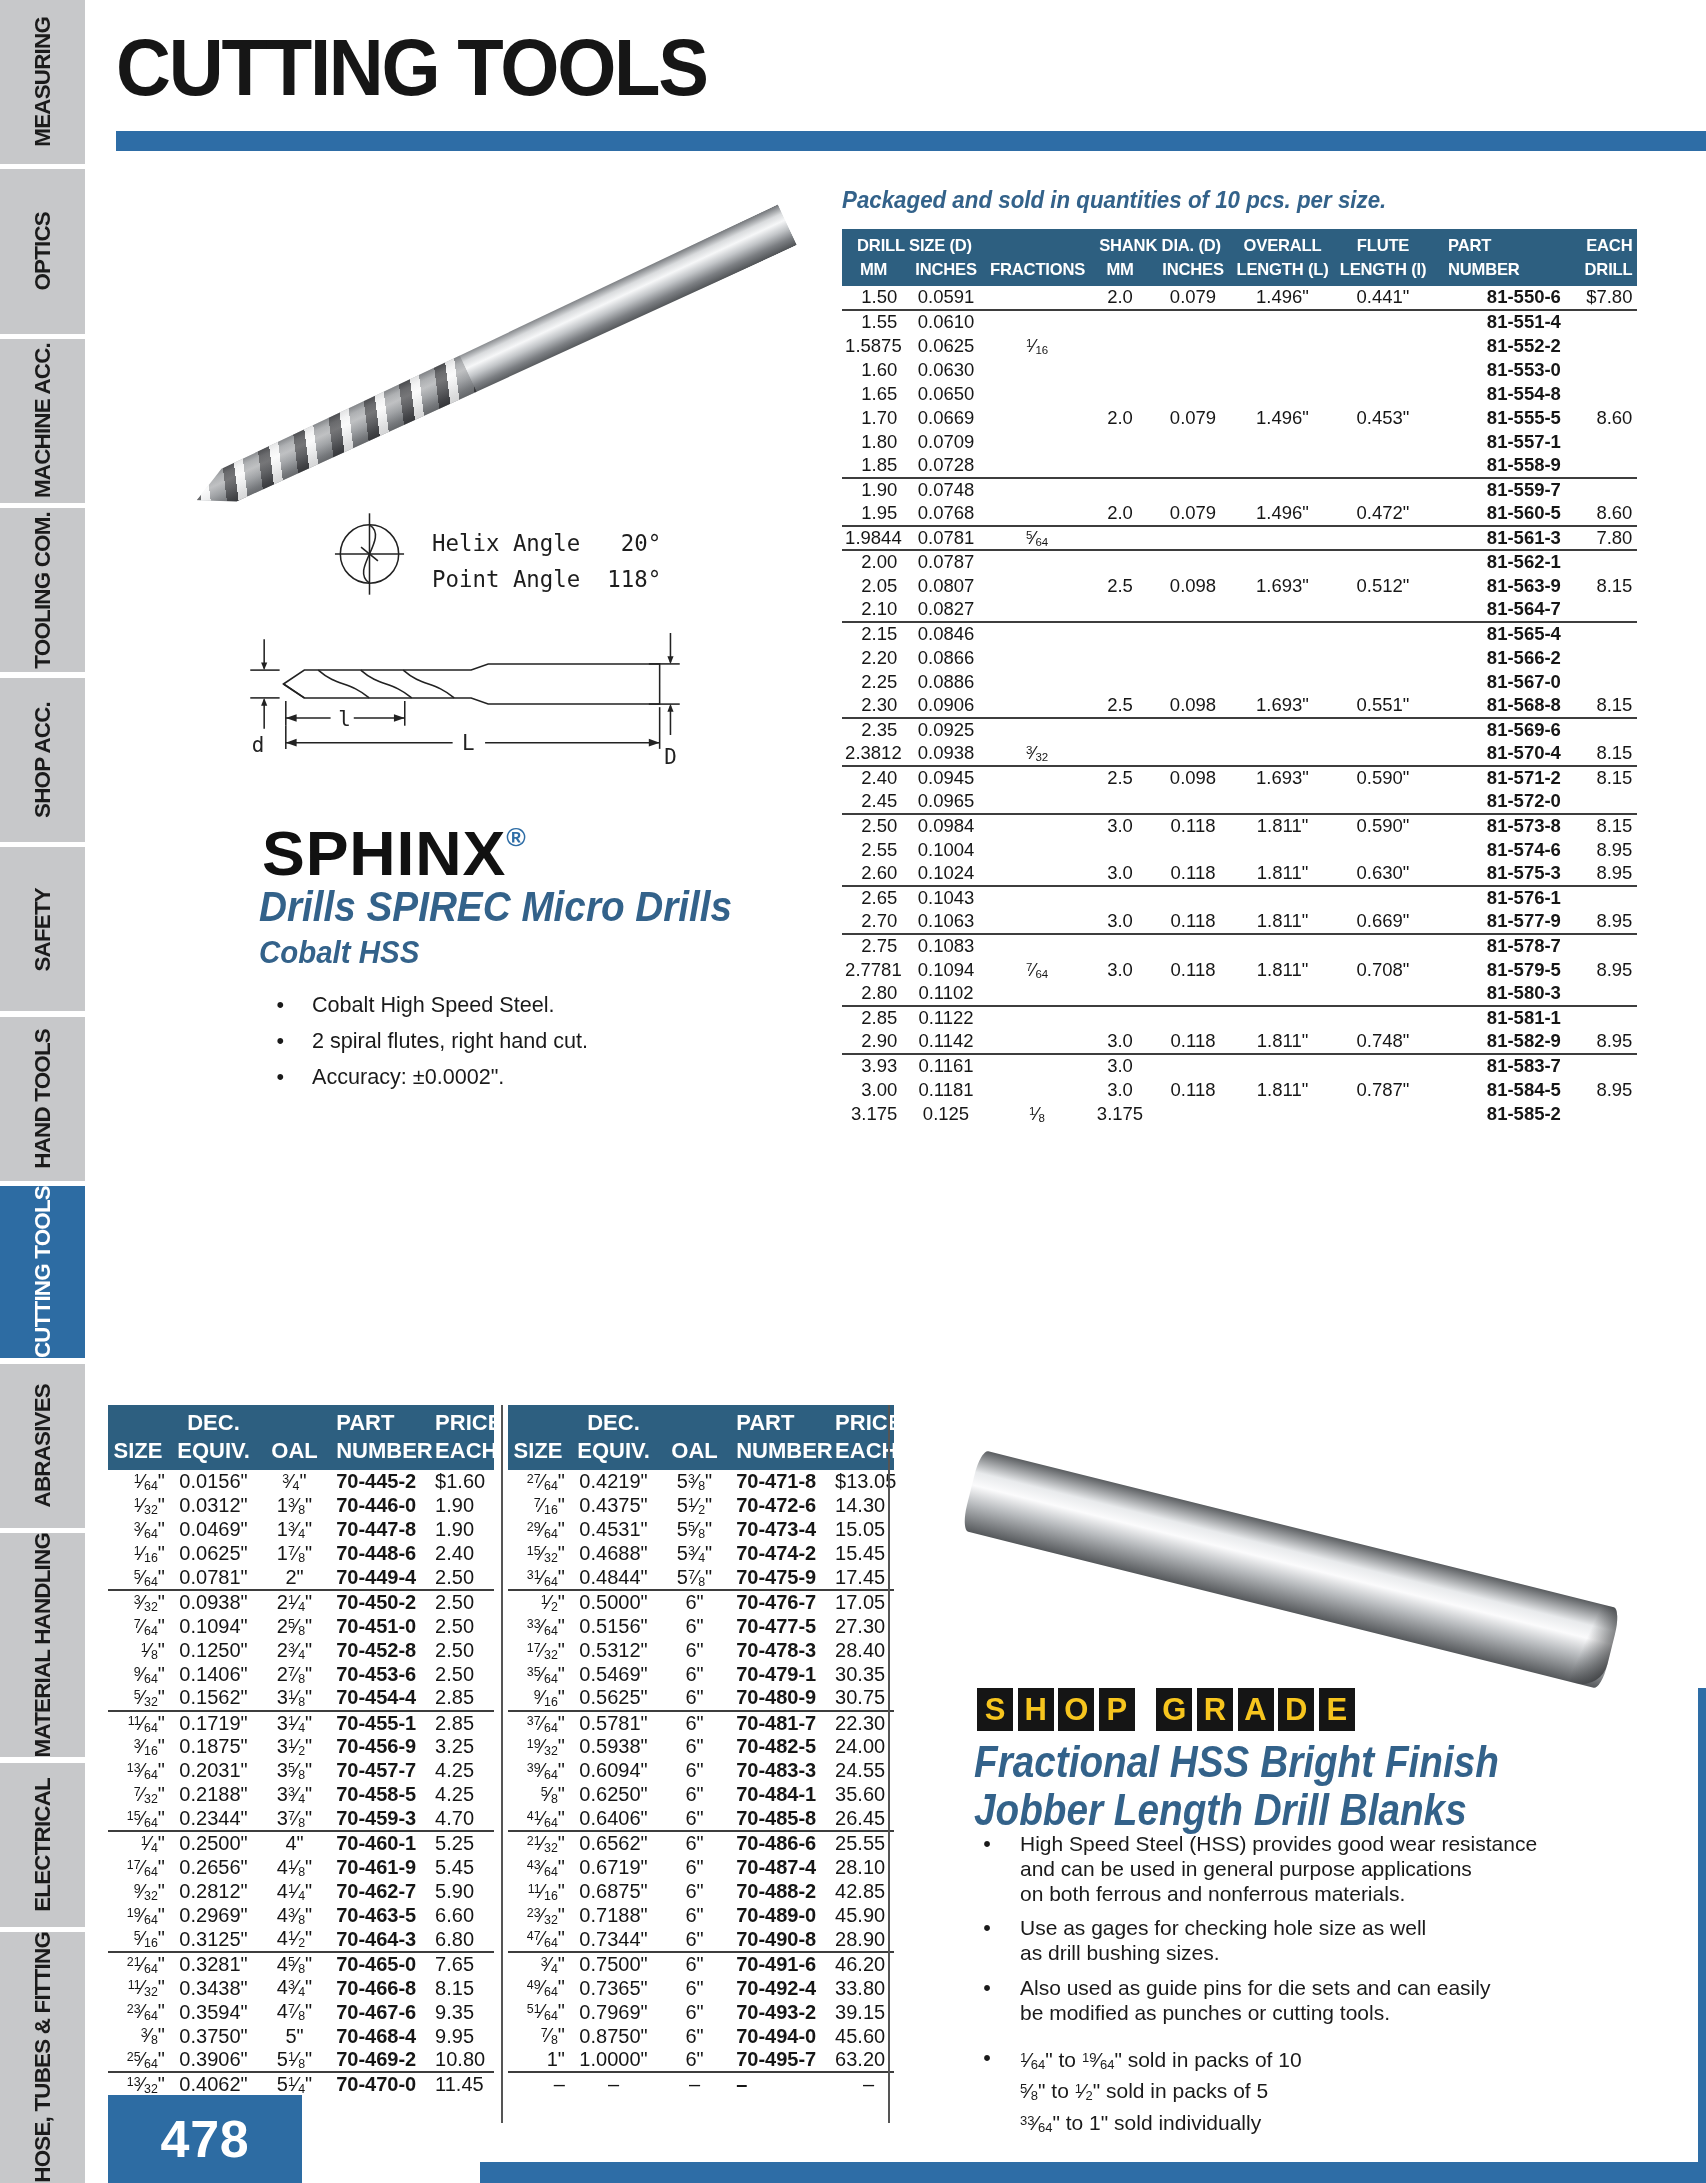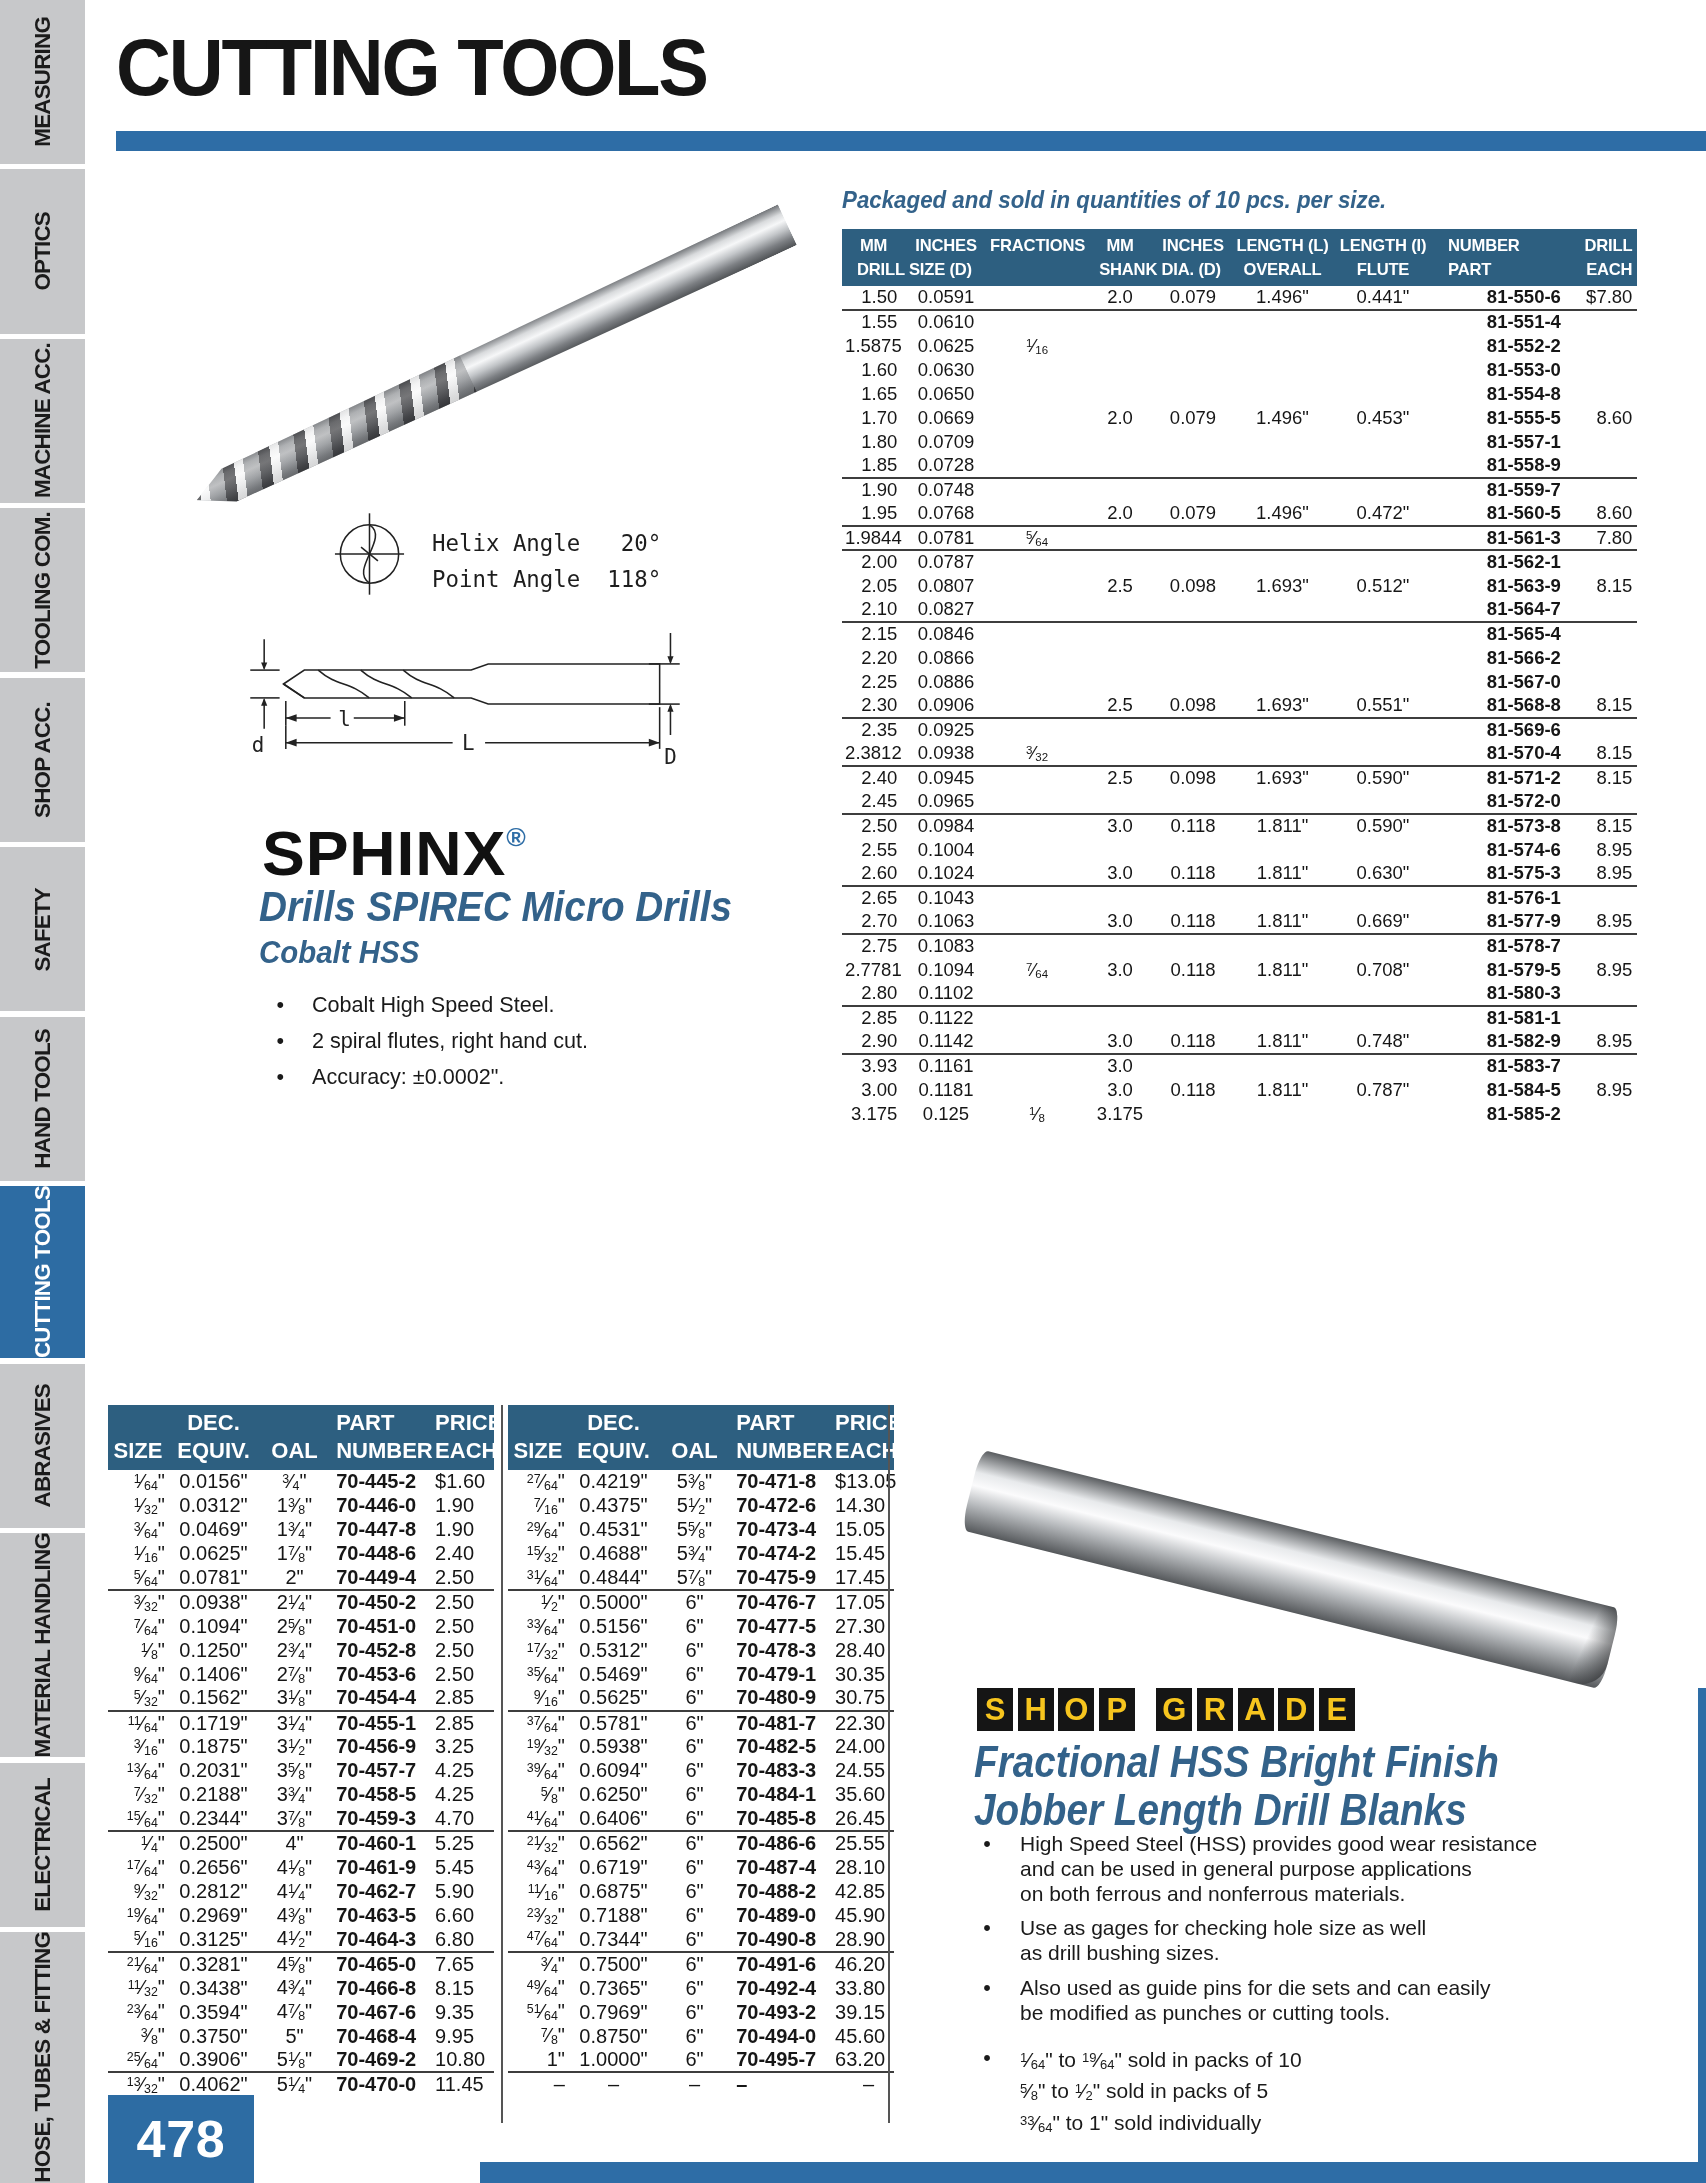--- a/index.html
+++ b/index.html
@@ -99,21 +99,21 @@
   #shop-title-1{position:absolute;left:974px;top:1737px}
   #shop-title-2{position:absolute;left:974px;top:1785px}
   .shop-title{font-size:44px;font-weight:900;font-style:italic;color:var(--heading-blue);transform:scaleX(.88);transform-origin:left top;white-space:nowrap}
   #shop-bullets{position:absolute;left:977px;top:1831px;width:602px}
   .sbullet{position:relative;padding-left:43px;margin-bottom:9.3px}
   .sbullet.gap{margin-top:20px}
   .sbullet::before{content:"•";position:absolute;left:6.2px;font-size:21.6px;color:#1a1a1a}
   .sbullet .sline{font-size:21px;line-height:25px;color:#1a1a1a}
 
   
-  #page-num{position:absolute;left:108px;top:2095px;width:146px;height:88px;background:var(--active-tab-blue);
+  #page-num{position:absolute;left:108px;top:2095px;width:194px;height:88px;background:var(--active-tab-blue);
     display:flex;align-items:center;justify-content:center;color:#fff;font-size:52px;font-weight:800;letter-spacing:0.8px}
   #bottom-strip{position:absolute;left:480px;top:2162px;width:1226px;height:21.6px;background:var(--accent-blue)}
   #right-edge{position:absolute;left:1698px;top:1688px;width:7.7px;height:496px;background:var(--accent-blue)}
 </style>
 </head>
 <body>
 
 <div id="page">
 
   <div id="sidebar">
@@ -233,38 +233,38 @@
           <col style="width:100px">
         <col style="width:66px">
           <col style="width:80px">
           <col style="width:99px">
         <col style="width:102px">
           <col style="width:130px">
           <col style="width:73px">
       </colgroup>
       <thead>
         <tr>
+          <th colspan="2">DRILL SIZE (D)</th>
+          <th></th>
+          <th colspan="2">SHANK DIA. (D)</th>
+          <th>OVERALL</th>
+          <th>FLUTE</th>
+          <th class="hL">PART</th>
+          <th class="hR">EACH</th>
+        </tr>
+        <tr>
           <th>MM</th>
           <th>INCHES</th>
           <th>FRACTIONS</th>
           <th>MM</th>
           <th>INCHES</th>
           <th>LENGTH (L)</th>
           <th>LENGTH (I)</th>
           <th class="hL">NUMBER</th>
           <th class="hR">DRILL</th>
-        </tr>
-        <tr>
-          <th colspan="2">DRILL SIZE (D)</th>
-          <th></th>
-          <th colspan="2">SHANK DIA. (D)</th>
-          <th>OVERALL</th>
-          <th>FLUTE</th>
-          <th class="hL">PART</th>
-          <th class="hR">EACH</th>
         </tr>
       </thead>
     <tbody class="grp first">
           <tr>
             <td class="c0">1.50</td>
             <td class="c1">0.0591</td>
             <td class="c2"></td>
             <td class="c3">2.0</td>
             <td class="c4">0.079</td>
             <td class="c5">1.496"</td>

